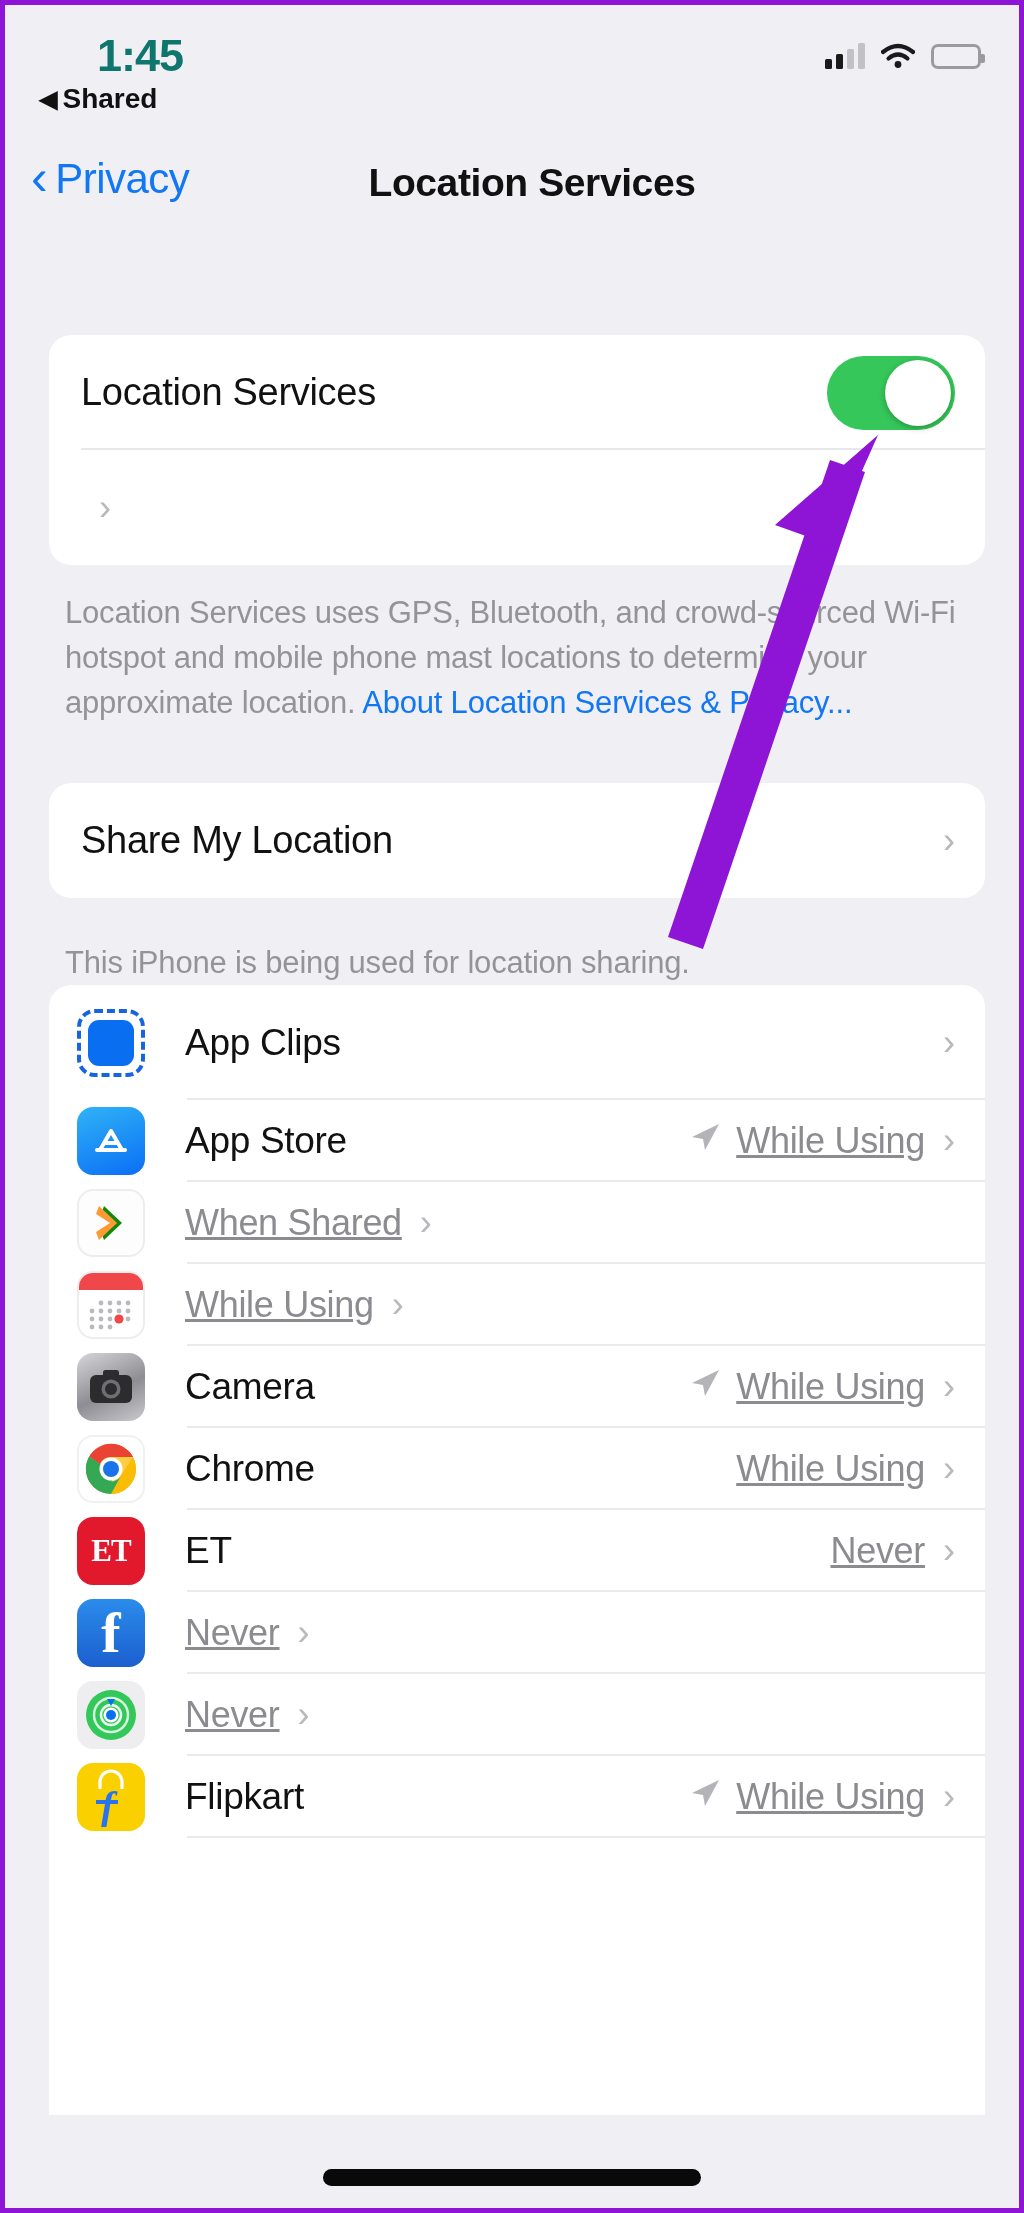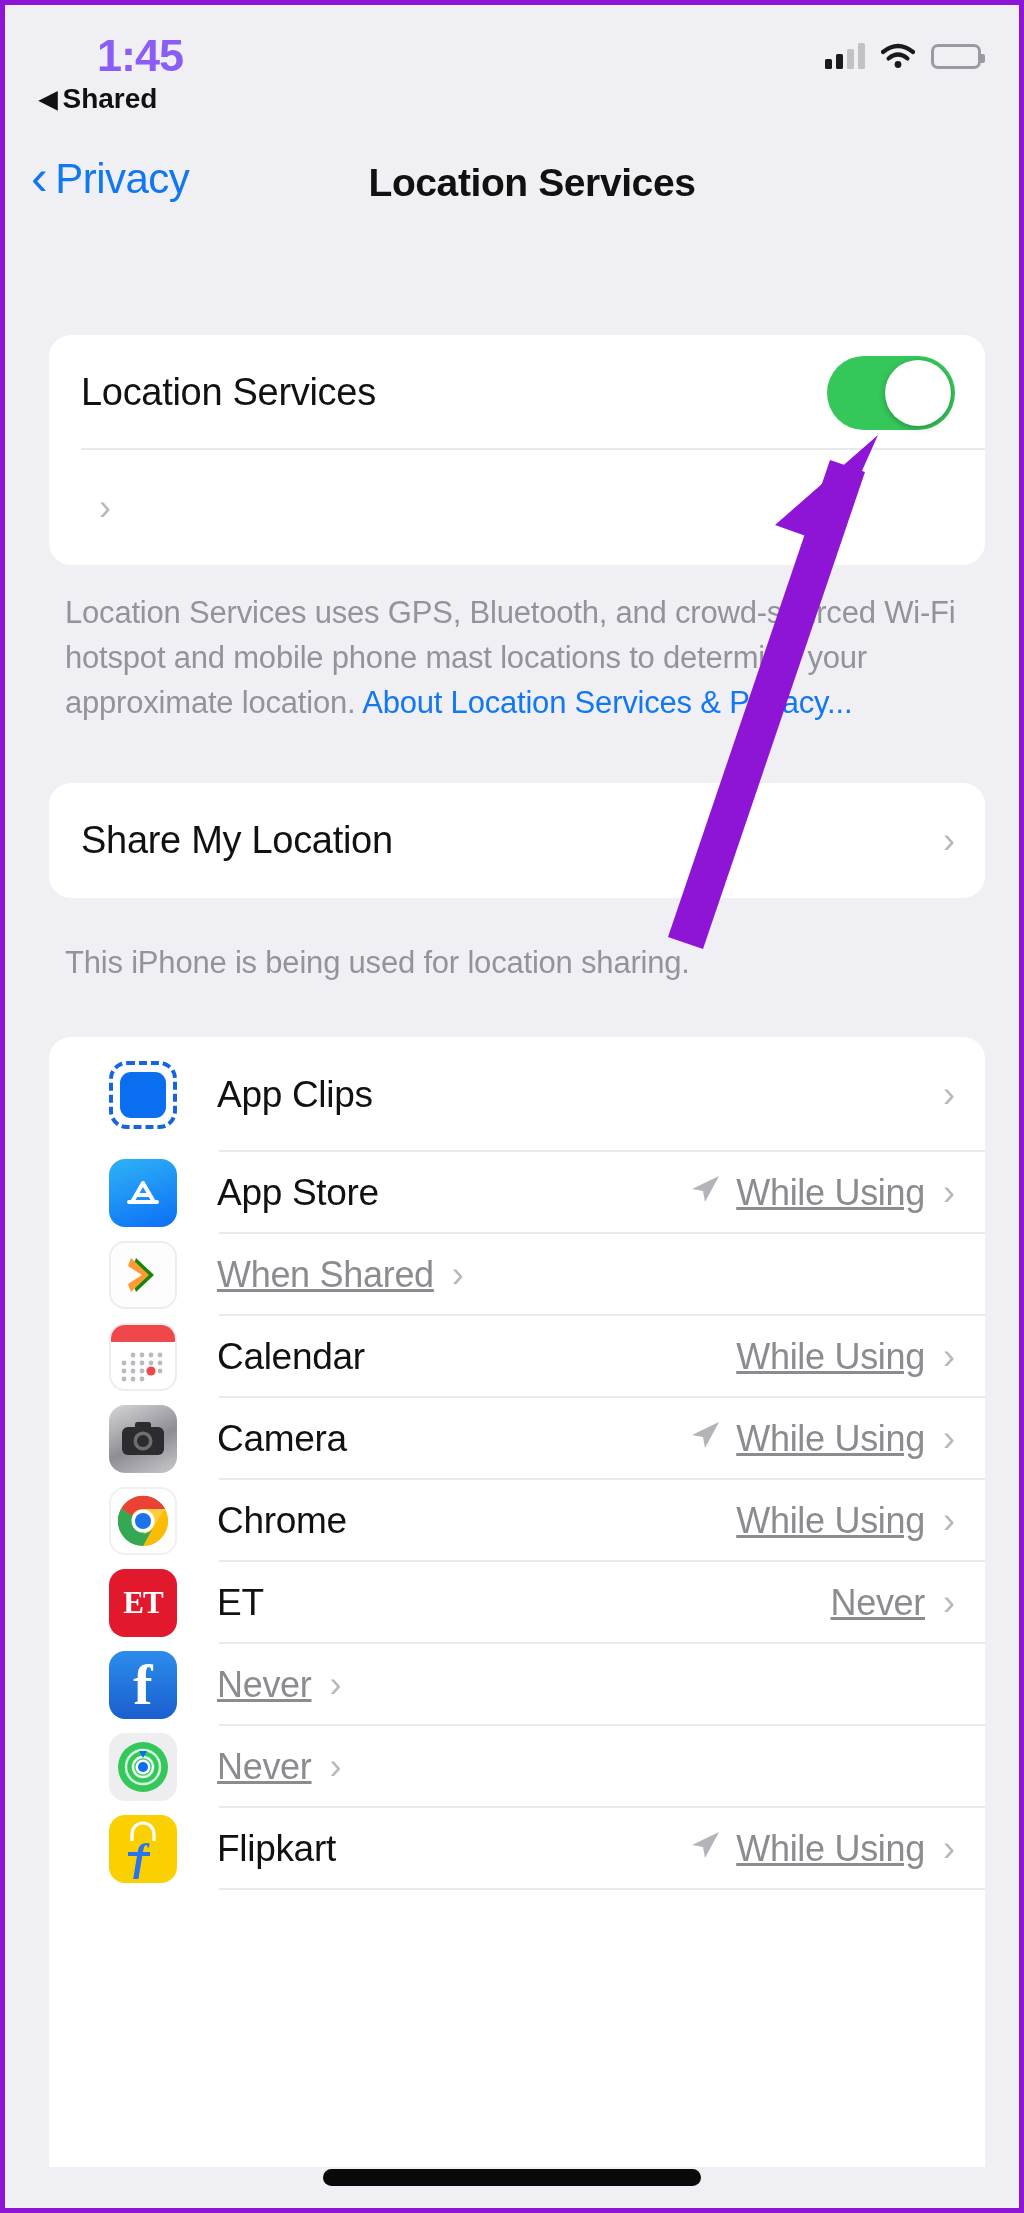--- a/index.html
+++ b/index.html
@@ -24,21 +24,21 @@
   #status-bar {
     position: absolute;
     top: 0; left: 0; right: 0;
     height: 130px;
   }
   #status-time {
     position: absolute;
     left: 92px; top: 25px;
     font-size: 45px;
     font-weight: bold;
-    color: #8b5cf6;
+    color: #0f766e;
     letter-spacing: -1px;
   }
   #back-to-search {
     position: absolute;
     left: 34px; top: 78px;
     font-size: 28px;
     font-weight: bold;
     color: #111;
     display: flex;
     align-items: center;
@@ -357,21 +357,21 @@
 
   <div class="card" style="top:778px;">
     <div class="row">
       <span class="row-label">Share My Location</span>
       <span class="chevron">›</span>
     </div>
   </div>
 
   <div class="footer-text" style="top:935px;">This iPhone is being used for location sharing.</div>
 
-  <div class="card" style="top:1032px; border-radius:22px 22px 0 0; height:1130px;padding-left:32px;">
+  <div class="card" style="top:980px; border-radius:22px 22px 0 0; height:1130px;">
 
     <div class="app-row" style="height:115px;">
       <span class="app-icon ic-appclips">
           <span class="inner"></span>
         </span>
       <span class="app-name">App Clips</span>
       <span class="app-status">
         <span></span>
       </span>
       <span class="chevron">›</span>
@@ -429,21 +429,20 @@
               <circle cx="22" cy="46" r="2.4"></circle>
               <circle cx="31" cy="46" r="2.4"></circle>
               <circle cx="49" cy="46" r="2.4"></circle>
             <circle cx="13" cy="54" r="2.4"></circle>
               <circle cx="22" cy="54" r="2.4"></circle>
               <circle cx="31" cy="54" r="2.4"></circle>
           </g>
           <circle cx="40" cy="46" r="4.6" fill="#f0474a"></circle>
         </svg>
       </span>
-      <span class="app-name">Calendar</span>
       <span class="app-status">
         <span>While Using</span>
       </span>
       <span class="chevron">›</span>
       <span class="divider"></span>
     </div>
 
     <div class="app-row">
       <span class="app-icon ic-camera">
         <svg width="46" height="40" viewBox="0 0 46 40">

